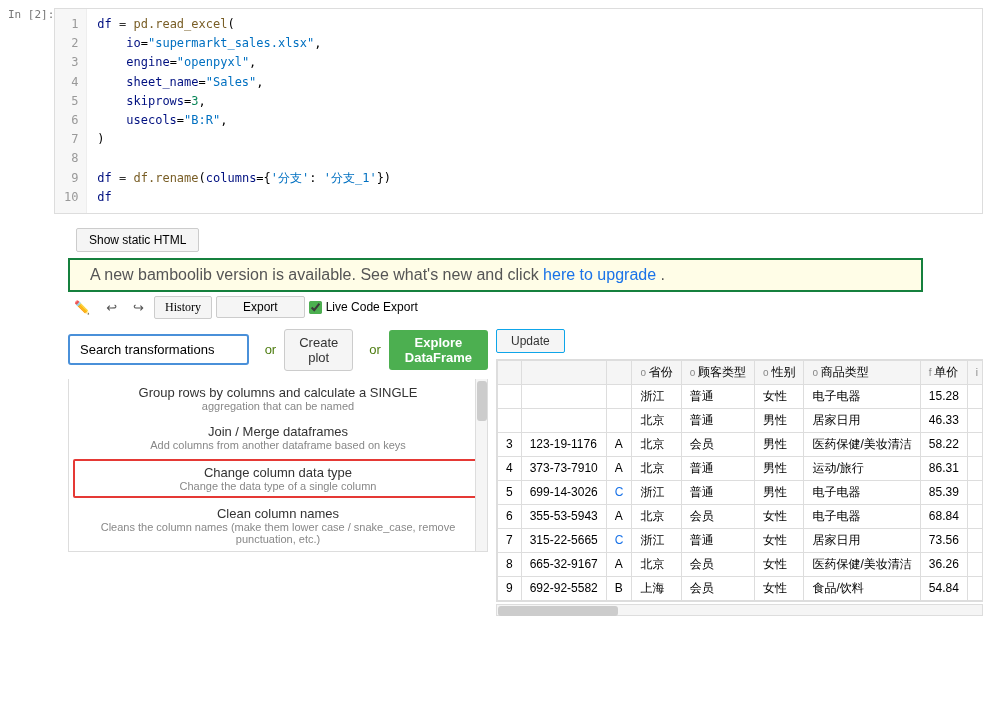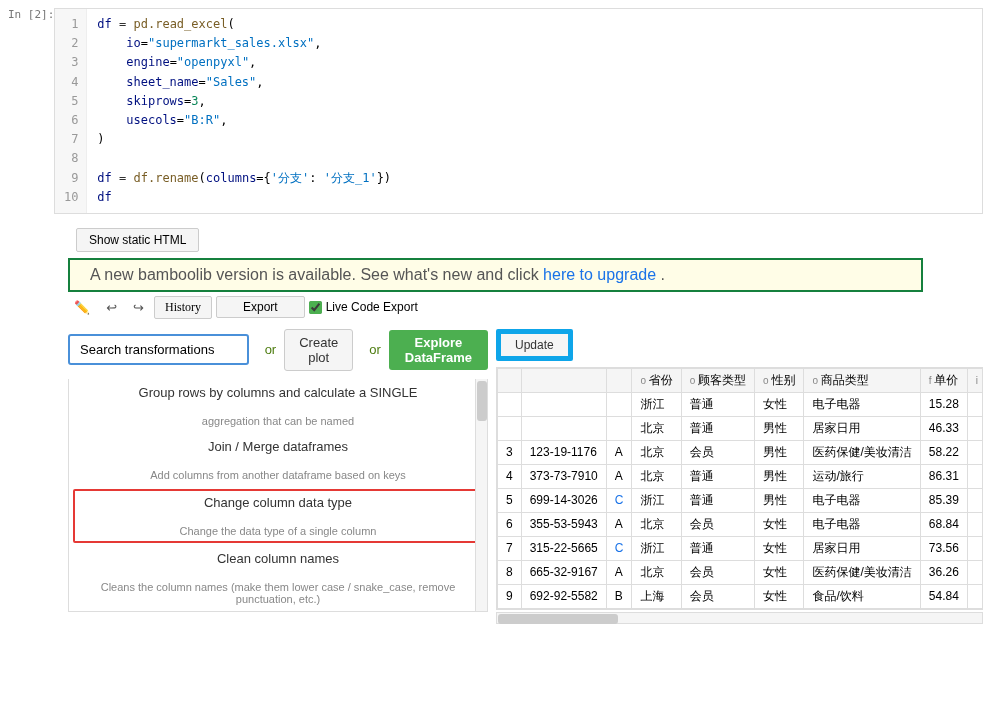--- a/index.html
+++ b/index.html
@@ -137,21 +137,21 @@
       text-align: center;
     }
     .dropdown-item-title {
       font-size: 13px;
       color: #333;
       font-weight: normal;
     }
     .dropdown-item-desc {
       font-size: 11px;
       color: #888;
-      margin-top: 15px;
+      margin-top: 0;
     }
     .dropdown-item.highlighted {
       border: 2px solid #e53935;
       border-radius: 2px;
       margin: 2px 4px;
       padding: 4px 8px;
     }
 
     .or-text {
       font-size: 13px;
@@ -180,21 +180,21 @@
       background: #4caf50;
       color: white;
       padding: 5px 16px;
       cursor: pointer;
       font-size: 13px;
       border-radius: 3px;
       font-weight: bold;
     }
 
     .update-btn {
-      border: 5px solid #0ea5e9;
+      border: 1px solid #0ea5e9;
       background: #f5f5f5;
       padding: 4px 14px;
       cursor: pointer;
       font-size: 12px;
       border-radius: 2px;
       margin-bottom: 6px;
       color: #333;
     }
 
     .data-table {

